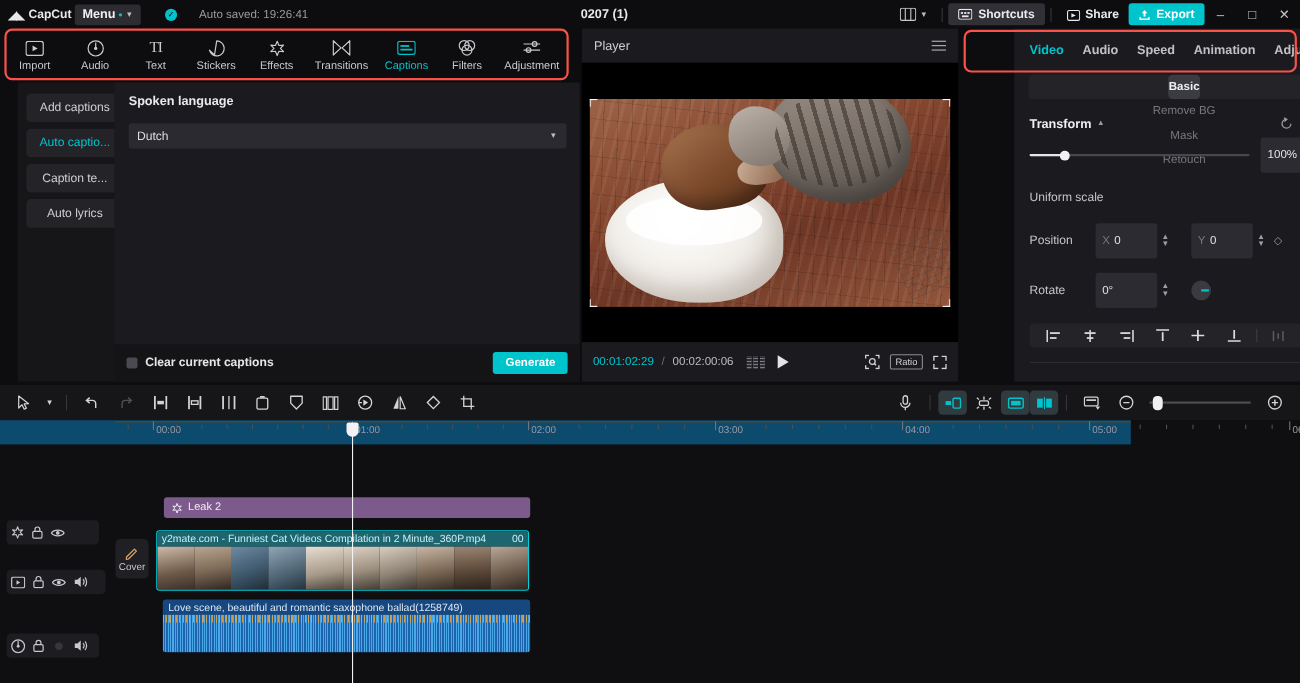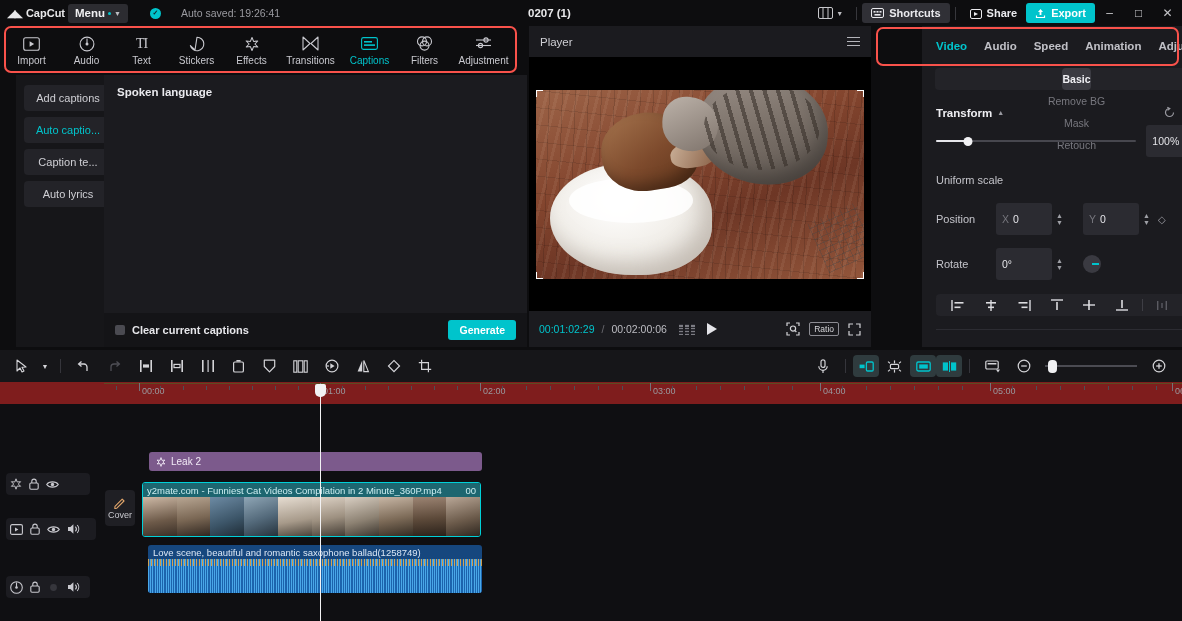--- a/index.html
+++ b/index.html
@@ -243,21 +243,21 @@
   .tt-btn { width: 31px; height: 26px; display: flex; align-items: center; justify-content: center; color: #d4d4d8; }
   .tt-btn.dim { color: #4f4f56; }
   .tt-btn.hl { background: #2f3b3e; border-radius: 4px; width: 26px; height: 22px; color: #00c4cc; }
   .tt-sep { width: 1px; height: 14px; background: #35353b; margin: 0 7px; }
   .tt-right { margin-left: auto; display: flex; align-items: center; padding-right: 8px; gap: 0; }
   .zoom-slider { width: 92px; height: 12px; position: relative; display: flex; align-items: center; margin: 0 6px; }
   .zoom-slider .ztrack { width: 100%; height: 2px; background: #4b4b52; }
   .zoom-slider .zknob { position: absolute; left: 3px; width: 9px; height: 13px; border-radius: 4px; background: #f0f0f2; }
 
   .tl-body { position: absolute; top: 382px; left: 0; width: 1182px; height: 239px; background: #0f0f12; }
-  .ruler { position: absolute; top: 0; left: 0; width: 1182px; height: 22px; background: #7f1d1d; }
+  .ruler { position: absolute; top: 0; left: 0; width: 1028px; height: 22px; background: #0c4a6e; }
   .ruler-line { position: absolute; left: 104px; right: 0; top: 1px; height: 1px; background: #5d4a22; }
   .tick { position: absolute; top: 4px; font-size: 9px; color: #9a9aa0; }
   .tick i { position: absolute; left: 0; top: -3px; width: 1px; height: 8px; background: #73737a; }
   .tick span { margin-left: 3px; }
   .minortick { position: absolute; top: 4px; width: 1px; height: 4px; background: #4e4e55; }
 
   .thead-col { position: absolute; left: 0; top: 22px; width: 104px; height: 217px; }
   .thead {
     position: absolute; left: 6px; height: 22px; background: #1c1c21; border-radius: 4px;
     display: flex; align-items: center; padding: 0 4px; gap: 7px;
@@ -467,20 +467,24 @@
     <div class="ls-item">
       <span>Caption te...</span>
     </div>
     <div class="ls-item">
       <span>Auto lyrics</span>
     </div>
   </div>
 
   <div class="cpanel">
     <div class="cp-label">Spoken language</div>
+    <div class="cp-select">
+      <span>Dutch</span>
+      <span class="caret">▼</span>
+    </div>
     <div class="cp-footer">
       <span class="cp-check"></span>
       <span class="cp-check-lbl">Clear current captions</span>
       <div class="cp-gen">
         <span>Generate</span>
       </div>
     </div>
   </div>
 
   <div class="player">

